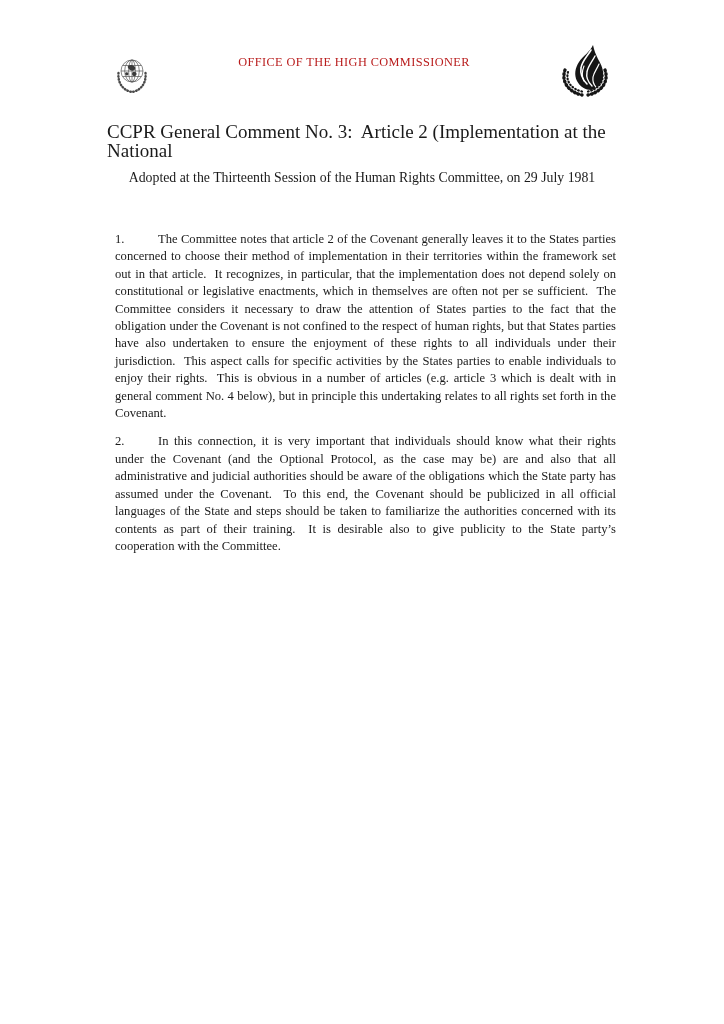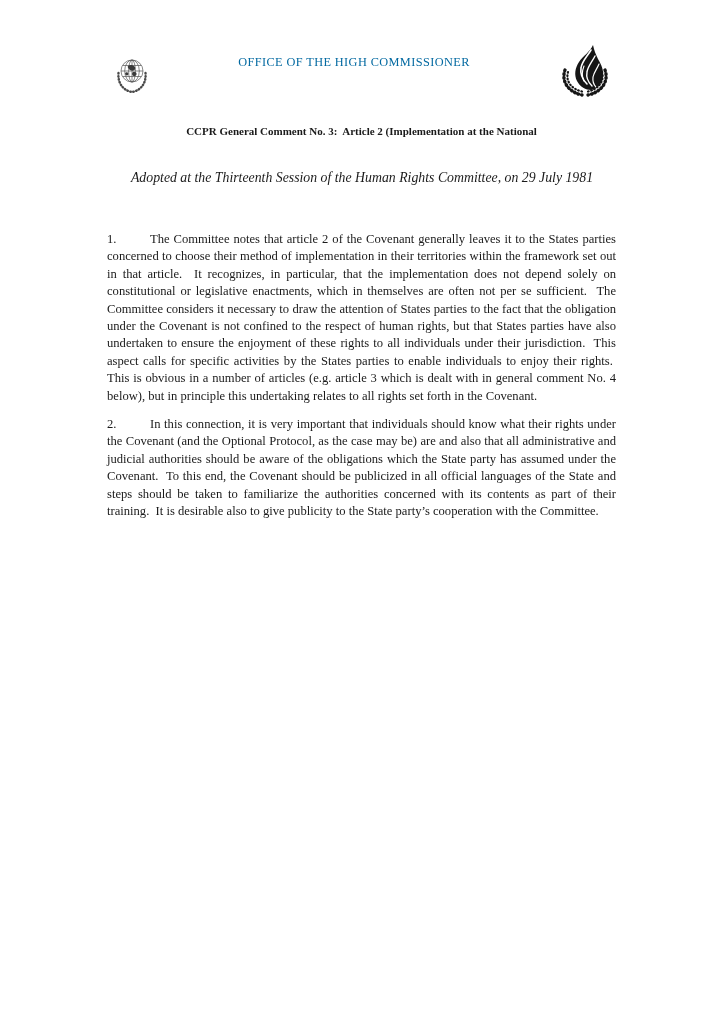--- a/index.html
+++ b/index.html
@@ -17,42 +17,42 @@
     color:var(--text);
     overflow:hidden;
   }
   
   .un-logo{position:absolute;left:112px;top:55px;width:40px;height:42px;}
   .ohchr-logo{position:absolute;left:557px;top:44px;width:56px;height:58px;}
   .org-title{
     position:absolute;top:54px;left:0;width:708px;
     text-align:center;
     font-size:12.3px;line-height:16px;letter-spacing:0.4px;
-    color:#0369a1;
+    color:#b91c1c;
   }
   .org-title div{white-space:nowrap;}
   
   .doc-title{
     position:absolute;top:122px;left:107px;width:509px;margin:0;
-    text-align:center;font-weight:bold;
-    font-size:11px;line-height:19.4px;
+    font-weight:normal;
+    font-size:19px;line-height:19.4px;
   }
   .doc-title span{display:block;}
   .doc-subtitle{
     position:absolute;top:169px;left:90px;width:544px;margin:0;
-    text-align:center;font-style:italic;
+    text-align:center;
     font-size:13.8px;line-height:18px;
   }
   
   .doc-body{
     position:absolute;top:231px;left:107px;width:509px;
     font-size:12.6px;line-height:17.4px;
     text-align:justify;
   }
-  .para{margin:0 0 11px 0;}
+  .para{margin:0 0 11px 8px;}
   .para-num{display:inline-block;width:43px;}
   svg{display:block;width:100%;height:100%;}
 </style>
 </head>
 <body>
 
 <div class="page">
 
   <div class="doc-header">
 

